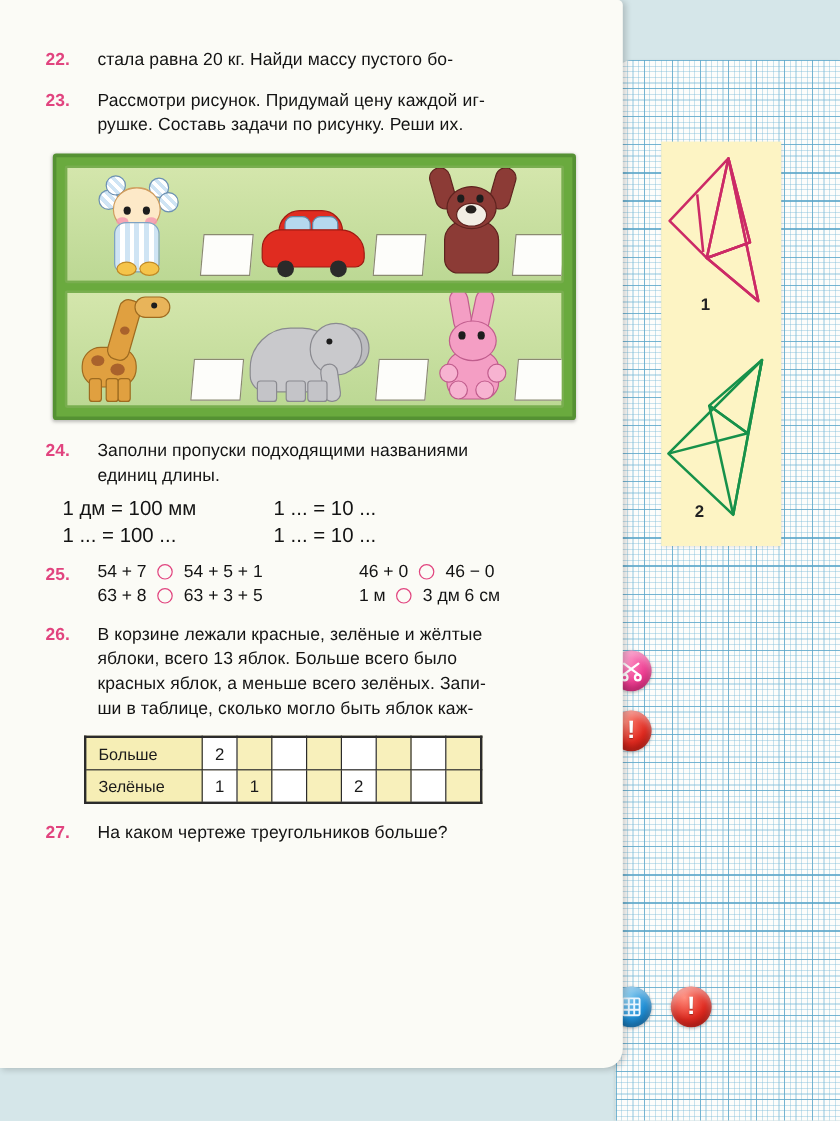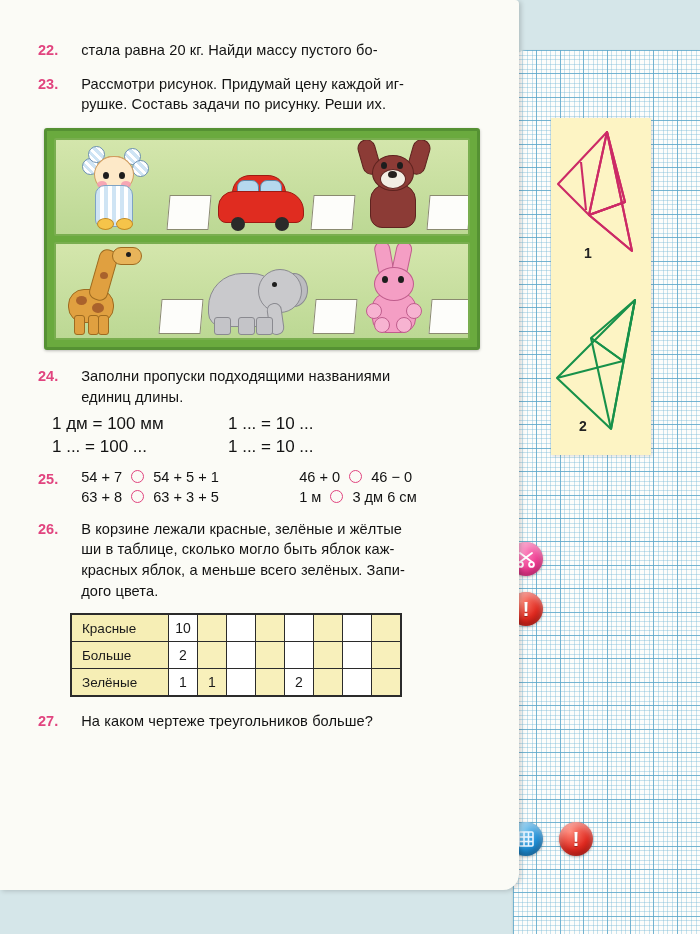--- a/index.html
+++ b/index.html
@@ -463,39 +463,28 @@
               <span>3  дм  6  см</span>
             </div>
           </div>
         </div>
       </div>
 
       <div class="ex" style="margin-bottom:2px;">
         <div class="ex-num">26.</div>
         <div class="ex-body">
           <p>В корзине лежали красные, зелёные и жёлтые</p>
+          <p>яблоки, всего 13 яблок. Больше всего было</p>
+          <p>красных яблок, а меньше всего зелёных. Запи-</p>
           <p>ши в таблице, сколько могло быть яблок каж-</p>
-          <p>красных яблок, а меньше всего зелёных. Запи-</p>
-          <p class="last">дого цвета.</p>
         </div>
       </div>
 
       <table class="tbl">
         <tbody>
-            <tr>
-          <td class="label">Красные</td>
-          <td class="cell white">10</td>
-          <td class="cell yellow"></td>
-          <td class="cell white"></td>
-          <td class="cell yellow"></td>
-          <td class="cell white"></td>
-          <td class="cell yellow"></td>
-          <td class="cell white"></td>
-          <td class="cell yellow"></td>
-        </tr>
         <tr>
           <td class="label">Больше</td>
           <td class="cell white">2</td>
           <td class="cell yellow"></td>
           <td class="cell white"></td>
           <td class="cell yellow"></td>
           <td class="cell white"></td>
           <td class="cell yellow"></td>
           <td class="cell white"></td>
           <td class="cell yellow"></td>

